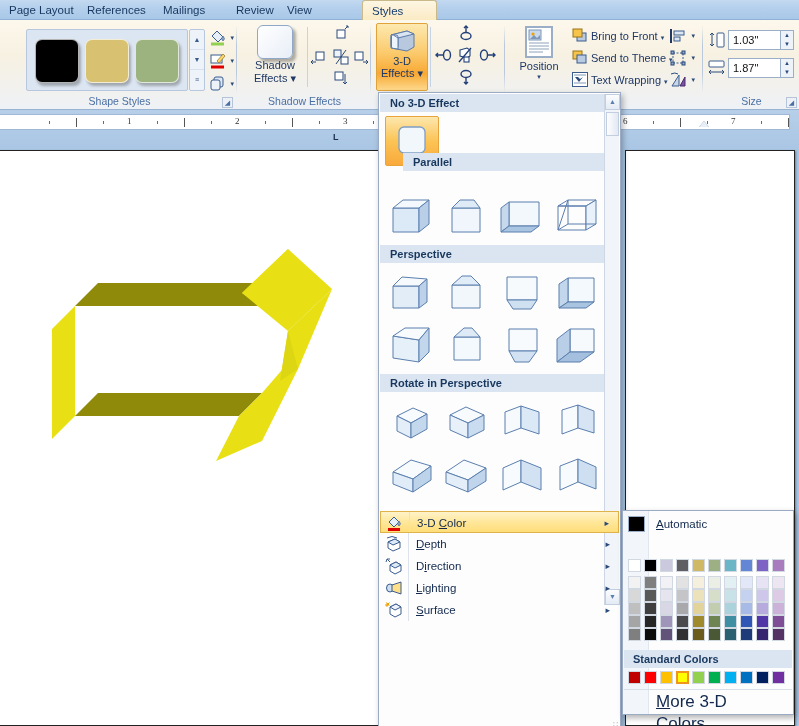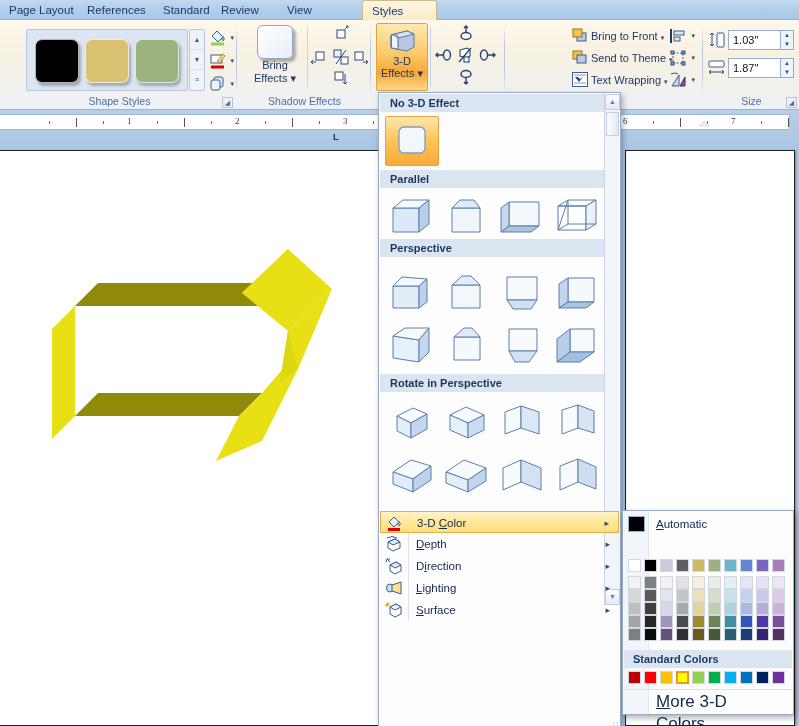--- a/index.html
+++ b/index.html
@@ -254,22 +254,22 @@
   u.acc { text-decoration: underline; }
 </style>
 </head>
 <body>
 
 <div id="app">
 
   <div class="tabstrip" id="tabstrip">
       <div class="tab" style="left: 0px; width: 78px;">Page Layout</div>
       <div class="tab" style="left: 78px; width: 76px;">References</div>
-      <div class="tab" style="left: 154px; width: 66px;">Standard</div>
-      <div class="tab" style="left: 212px; width: 58px;">Review</div>
+      <div class="tab" style="left: 154px; width: 66px;">Mailings</div>
+      <div class="tab" style="left: 227px; width: 58px;">Review</div>
       <div class="tab" style="left: 278px; width: 48px;">View</div>
       <div class="tab active" style="left: 362px; width: 75px;">Styles</div>
     </div>
 
   <div class="ribbon">
 
     <div class="grp" id="g-shapestyles">
       <div class="gbody">
         <div class="ssbox" id="ssbox">
             <div class="swatch" style="left: 8px; background: rgb(0, 0, 0);"></div>
@@ -317,21 +317,21 @@
       </div>
       <div class="glabel">Shape Styles</div>
       <div class="dlg" style="right:4px">◢</div>
       <div class="gsep"></div>
     </div>
 
     <div class="grp" id="g-shadow">
       <div class="gbody">
         <div class="bigbtn" style="left:6px;top:4px;width:62px;height:62px">
           <div class="shadowsq"></div>
-          <div class="lbl">Bring</div>
+          <div class="lbl">Shadow</div>
           <div class="lbl">
             <span>Effects</span>
             <span>▾</span>
           </div>
         </div>
         <div style="position:absolute;left:69px;top:6px;bottom:6px;width:1px;background:#c6d3e4"></div>
         <div class="nudgepad">
           <span style="left:23px;top:0px">
             <svg width="16" height="16" viewBox="0 0 16 16">
                 <rect x="4" y="5" width="8" height="8" fill="#fff" stroke="#2a4a7c"></rect>
@@ -419,20 +419,35 @@
                 <path d="M8 15 v-7 M6 13 l2 2 l2 -2" stroke="#24407a" fill="none" stroke-width="1.4"></path>
               </svg>
           </span>
         </div>
       </div>
       <div class="gsep"></div>
     </div>
 
     <div class="grp" id="g-arrange">
       <div class="gbody">
+        <div class="posbtn">
+          <div class="posico">
+            <svg width="26" height="30" viewBox="0 0 26 30">
+              <rect x="0.5" y="0.5" width="25" height="29" fill="#fff" stroke="#9aaec8"></rect>
+              <rect x="3" y="3" width="12" height="10" fill="#c9d8ea" stroke="#7e97b8"></rect>
+              <circle cx="7" cy="7" r="1.6" fill="#f0a000"></circle>
+              <path d="M4 12 l4 -4 l3 3 l3 -3 v4 z" fill="#7e97b8"></path>
+              <g stroke="#8fa3bd" stroke-width="1">
+                <path d="M3 16 h20 M3 19 h20 M3 22 h20 M3 25 h14"></path>
+              </g>
+            </svg>
+          </div>
+          <div style="font-size:11px;color:#1f3864;line-height:13px">Position</div>
+          <div style="font-size:7px;color:#2a4a7c">▾</div>
+        </div>
 
         <div class="arow" style="top:5px">
           <span class="mi">
             <svg width="16" height="15" viewBox="0 0 16 15">
                 <rect x="5" y="5" width="9" height="8" fill="#b9cbe2" stroke="#3b5c8f"></rect>
                 <rect x="1" y="1" width="9" height="8" fill="#f6c34b" stroke="#9a7418"></rect>
               </svg>
           </span><span>Bring to Front</span><span class="car">▾</span>
         </div>
         <div class="arow" style="top:27px">
@@ -588,21 +603,21 @@
   </div>
 
   <div id="dropdown">
     <div id="galleryHost">
         <div class="gsec" style="top: 1px;">No 3-D Effect</div>
         <div class="gitem sel" style="left: 6px; top: 23px; display: flex; align-items: center; justify-content: center;">
           <svg width="40" height="38" viewBox="0 0 40 38">
             <rect x="7" y="5" width="26" height="26" rx="5" fill="#f2f7fc" stroke="#7e9ec4" stroke-width="1.3"></rect>
           </svg>
         </div>
-        <div class="gsec" style="top: 77px;">Parallel</div>
+        <div class="gsec" style="top: 60px; margin-left: 23px;">Parallel</div>
         <div class="gitem" style="left: 6px; top: 99px; display: flex; align-items: center; justify-content: center;">
           <svg width="46" height="42" viewBox="0 0 46 42">
             <polygon points="4,12 30,12 30,36 4,36" fill="#dce9f7" stroke="#5b7fae"></polygon>
             <polygon points="4,12 14,4 40,4 30,12" fill="#f4f9fd" stroke="#5b7fae"></polygon>
             <polygon points="30,12 40,4 40,28 30,36" fill="#b9cfe8" stroke="#5b7fae"></polygon>
           </svg>
         </div>
         <div class="gitem" style="left: 61px; top: 99px; display: flex; align-items: center; justify-content: center;">
           <svg width="46" height="42" viewBox="0 0 46 42">
             <polygon points="8,12 36,12 36,36 8,36" fill="#f0f6fc" stroke="#5b7fae"></polygon>
@@ -618,21 +633,21 @@
         </div>
         <div class="gitem" style="left: 171px; top: 99px; display: flex; align-items: center; justify-content: center;">
           <svg width="46" height="42" viewBox="0 0 46 42">
             <polygon points="4,10 32,10 32,34 4,34" fill="none" stroke="#5b7fae"></polygon>
             <polygon points="4,10 14,4 42,4 32,10" fill="none" stroke="#5b7fae"></polygon>
             <polygon points="32,10 42,4 42,28 32,34" fill="#e9f1fa" stroke="#5b7fae"></polygon>
             <polygon points="14,4 14,28 4,34" fill="none" stroke="#5b7fae"></polygon>
             <path d="M14,28 L42,28" stroke="#5b7fae"></path>
           </svg>
         </div>
-        <div class="gsec" style="top: 146px;">Perspective</div>
+        <div class="gsec" style="top: 152px;">Perspective</div>
         <div class="gitem" style="left: 6px; top: 175px; display: flex; align-items: center; justify-content: center;">
           <svg width="46" height="42" viewBox="0 0 46 42">
             <polygon points="4,14 30,14 30,36 4,36" fill="#e2edf8" stroke="#5b7fae"></polygon>
             <polygon points="4,14 13,5 38,7 30,14" fill="#f6fafd" stroke="#5b7fae"></polygon>
             <polygon points="30,14 38,7 38,30 30,36" fill="#bdd2ea" stroke="#5b7fae"></polygon>
           </svg>
         </div>
         <div class="gitem" style="left: 61px; top: 175px; display: flex; align-items: center; justify-content: center;">
           <svg width="46" height="42" viewBox="0 0 46 42">
             <polygon points="8,13 36,13 36,36 8,36" fill="#f2f7fc" stroke="#5b7fae"></polygon>

